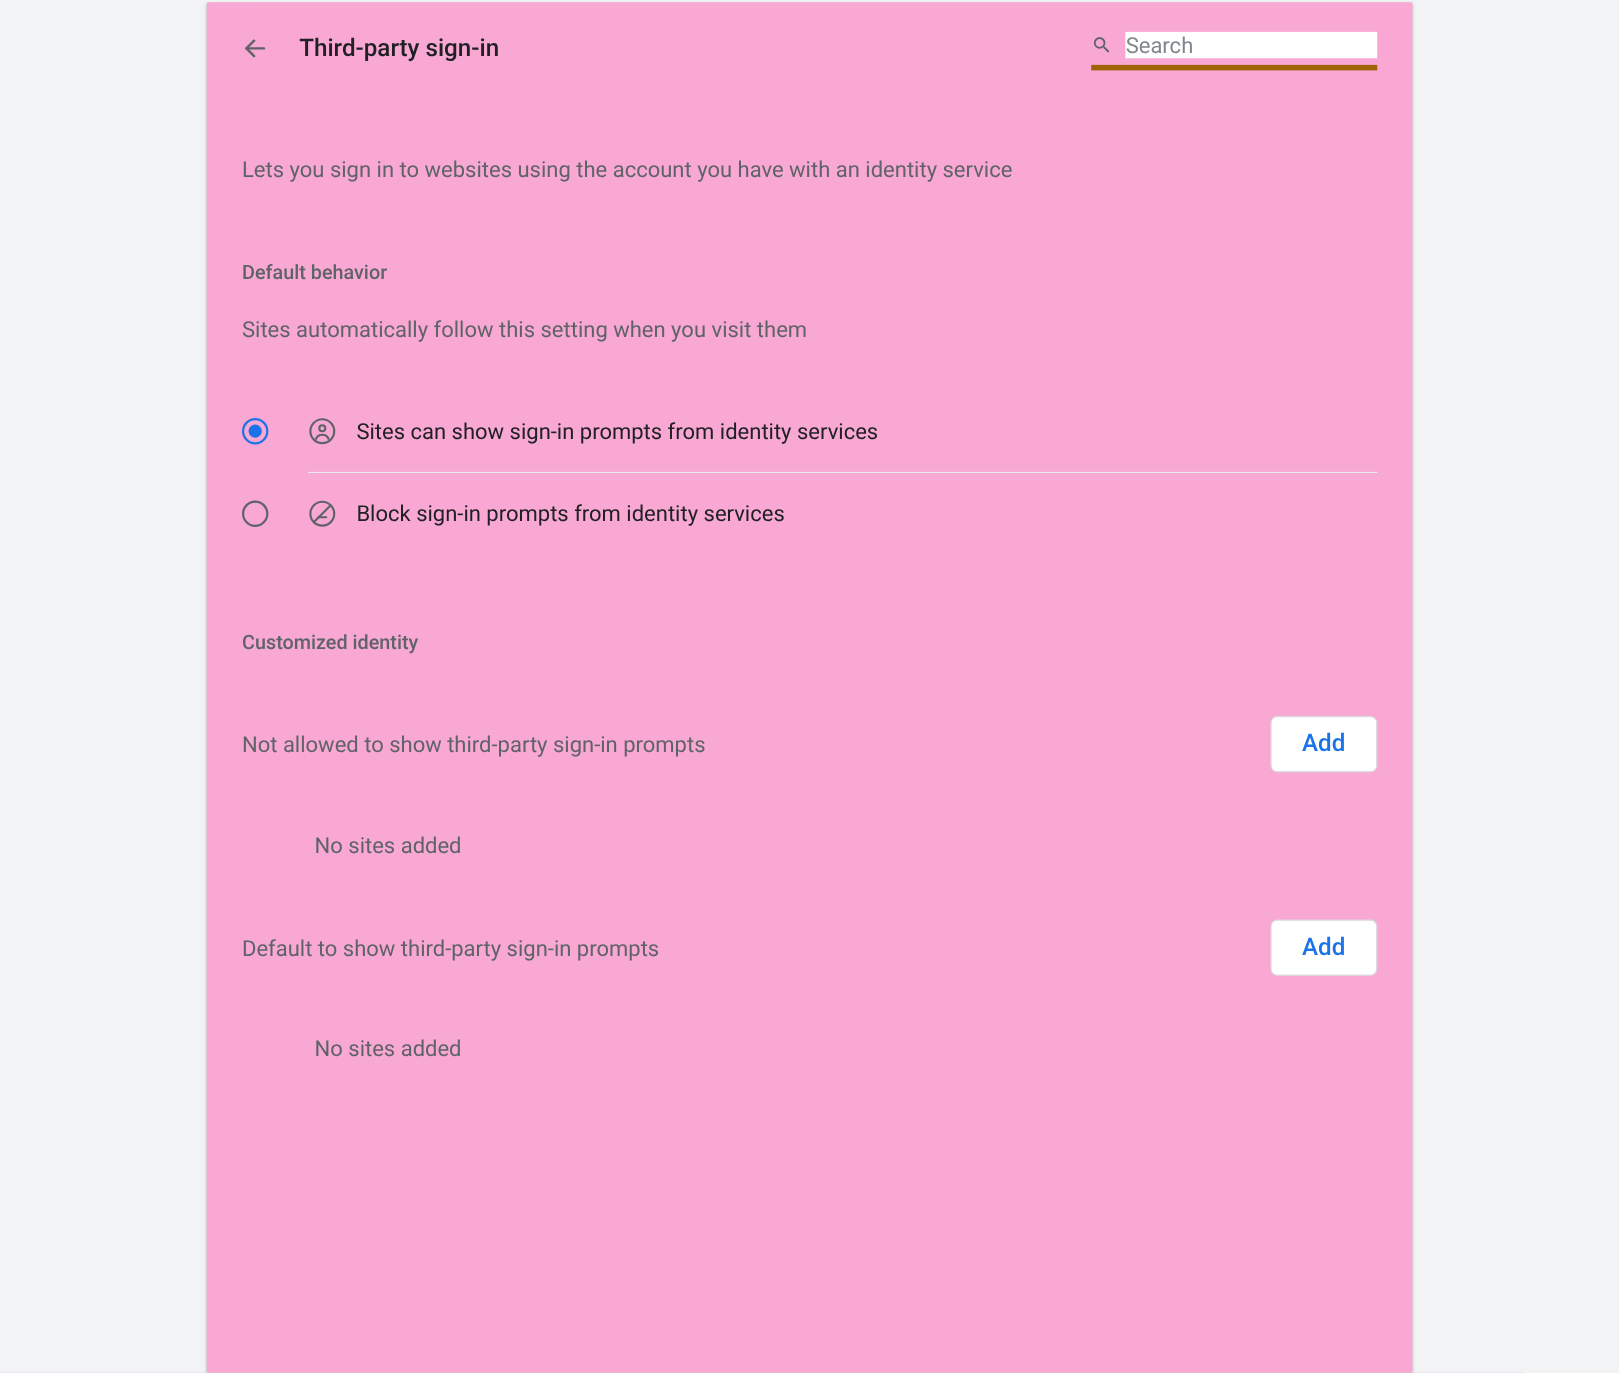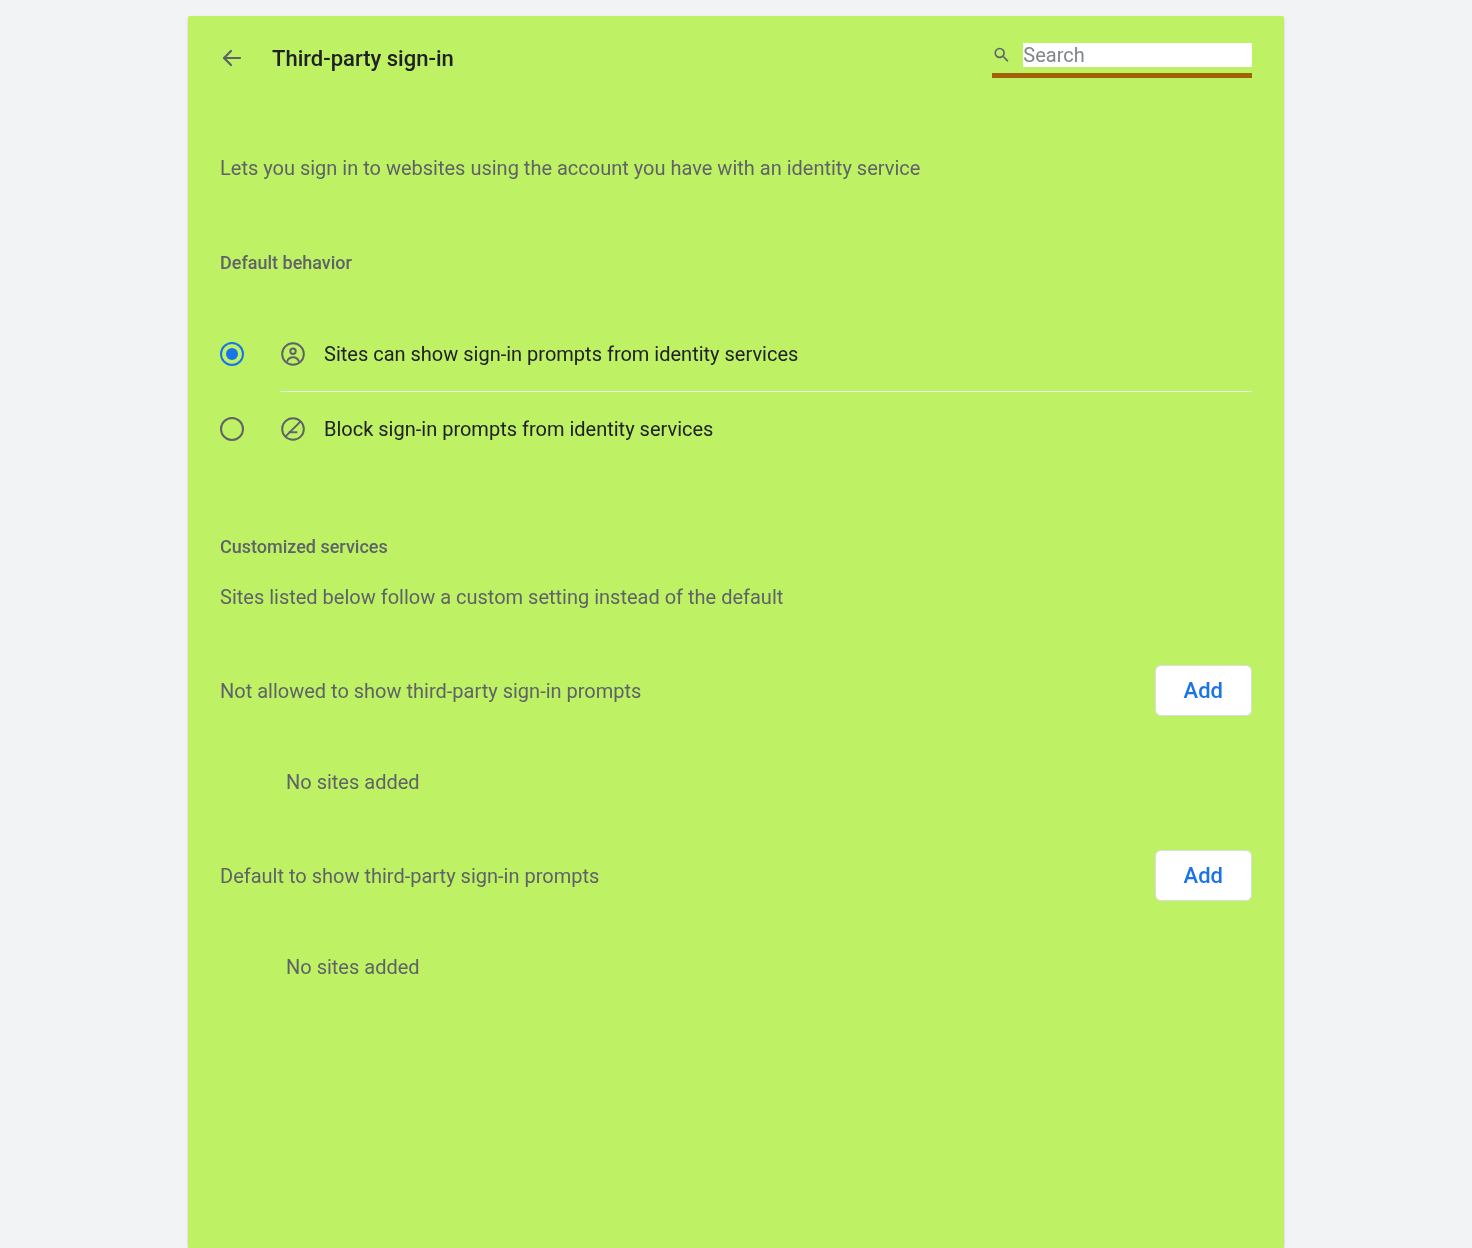--- a/index.html
+++ b/index.html
@@ -10,23 +10,23 @@
     body {
       font-family: Roboto, "Helvetica Neue", Arial, sans-serif;
       background: #f1f3f4;
       display: flex;
       justify-content: center;
       padding: 0;
       width: 1472px;
       height: 1248px;
     }
     .card {
-      background: #bef264;
+      background: #f9a8d4;
       width: 1096px;
-      margin-top: 16px;
+      margin-top: 2px;
       box-shadow: 0 1px 3px rgba(0,0,0,0.12), 0 1px 2px rgba(0,0,0,0.06);
       border-radius: 2px;
       padding: 18px 32px 60px 32px;
       min-height: 1000px;
     }
     .header-row {
       display: flex;
       align-items: center;
       justify-content: space-between;
       height: 48px;
@@ -187,20 +187,21 @@
       <svg viewBox="0 0 24 24" fill="currentColor">
         <path d="M15.5 14h-.79l-.28-.27A6.471 6.471 0 0016 9.5 6.5 6.5 0 109.5 16c1.61 0 3.09-.59 4.23-1.57l.27.28v.79l5 4.99L20.49 19l-4.99-5zm-6 0C7.01 14 5 11.99 5 9.5S7.01 5 9.5 5 14 7.01 14 9.5 11.99 14 9.5 14z"></path>
       </svg>
       <input class="search-input" type="text" placeholder="Search" style="">
     </div>
   </div>
 
   <div class="description">Lets you sign in to websites using the account you have with an identity service</div>
 
   <div class="section-title">Default behavior</div>
+  <div class="section-desc">Sites automatically follow this setting when you visit them</div>
 
   <div class="radio-list">
     <div class="radio-row">
       <div class="radio-outer selected">
         <div class="radio-inner"></div>
       </div>
       <div class="radio-icon">
         <svg width="26" height="26" viewBox="0 0 24 24" fill="none" stroke="currentColor" stroke-width="1.8">
           <circle cx="12" cy="12" r="10"></circle>
           <circle cx="12" cy="9.5" r="2.5"></circle>
@@ -216,22 +217,21 @@
         <svg width="26" height="26" viewBox="0 0 24 24" fill="none" stroke="currentColor" stroke-width="1.8">
           <circle cx="12" cy="12" r="10"></circle>
           <line x1="5" y1="19" x2="19" y2="5"></line>
           <path d="M8 15h8"></path>
         </svg>
       </div>
       <div class="radio-label">Block sign-in prompts from identity services</div>
     </div>
   </div>
 
-  <div class="section-title">Customized services</div>
-  <div class="section-desc">Sites listed below follow a custom setting instead of the default</div>
+  <div class="section-title">Customized identity</div>
 
   <div class="custom-row">
     <div class="custom-label">Not allowed to show third-party sign-in prompts</div>
     <button class="add-btn">Add</button>
   </div>
   <div class="empty-msg">No sites added</div>
 
   <div class="custom-row">
     <div class="custom-label">Default to show third-party sign-in prompts</div>
     <button class="add-btn">Add</button>

